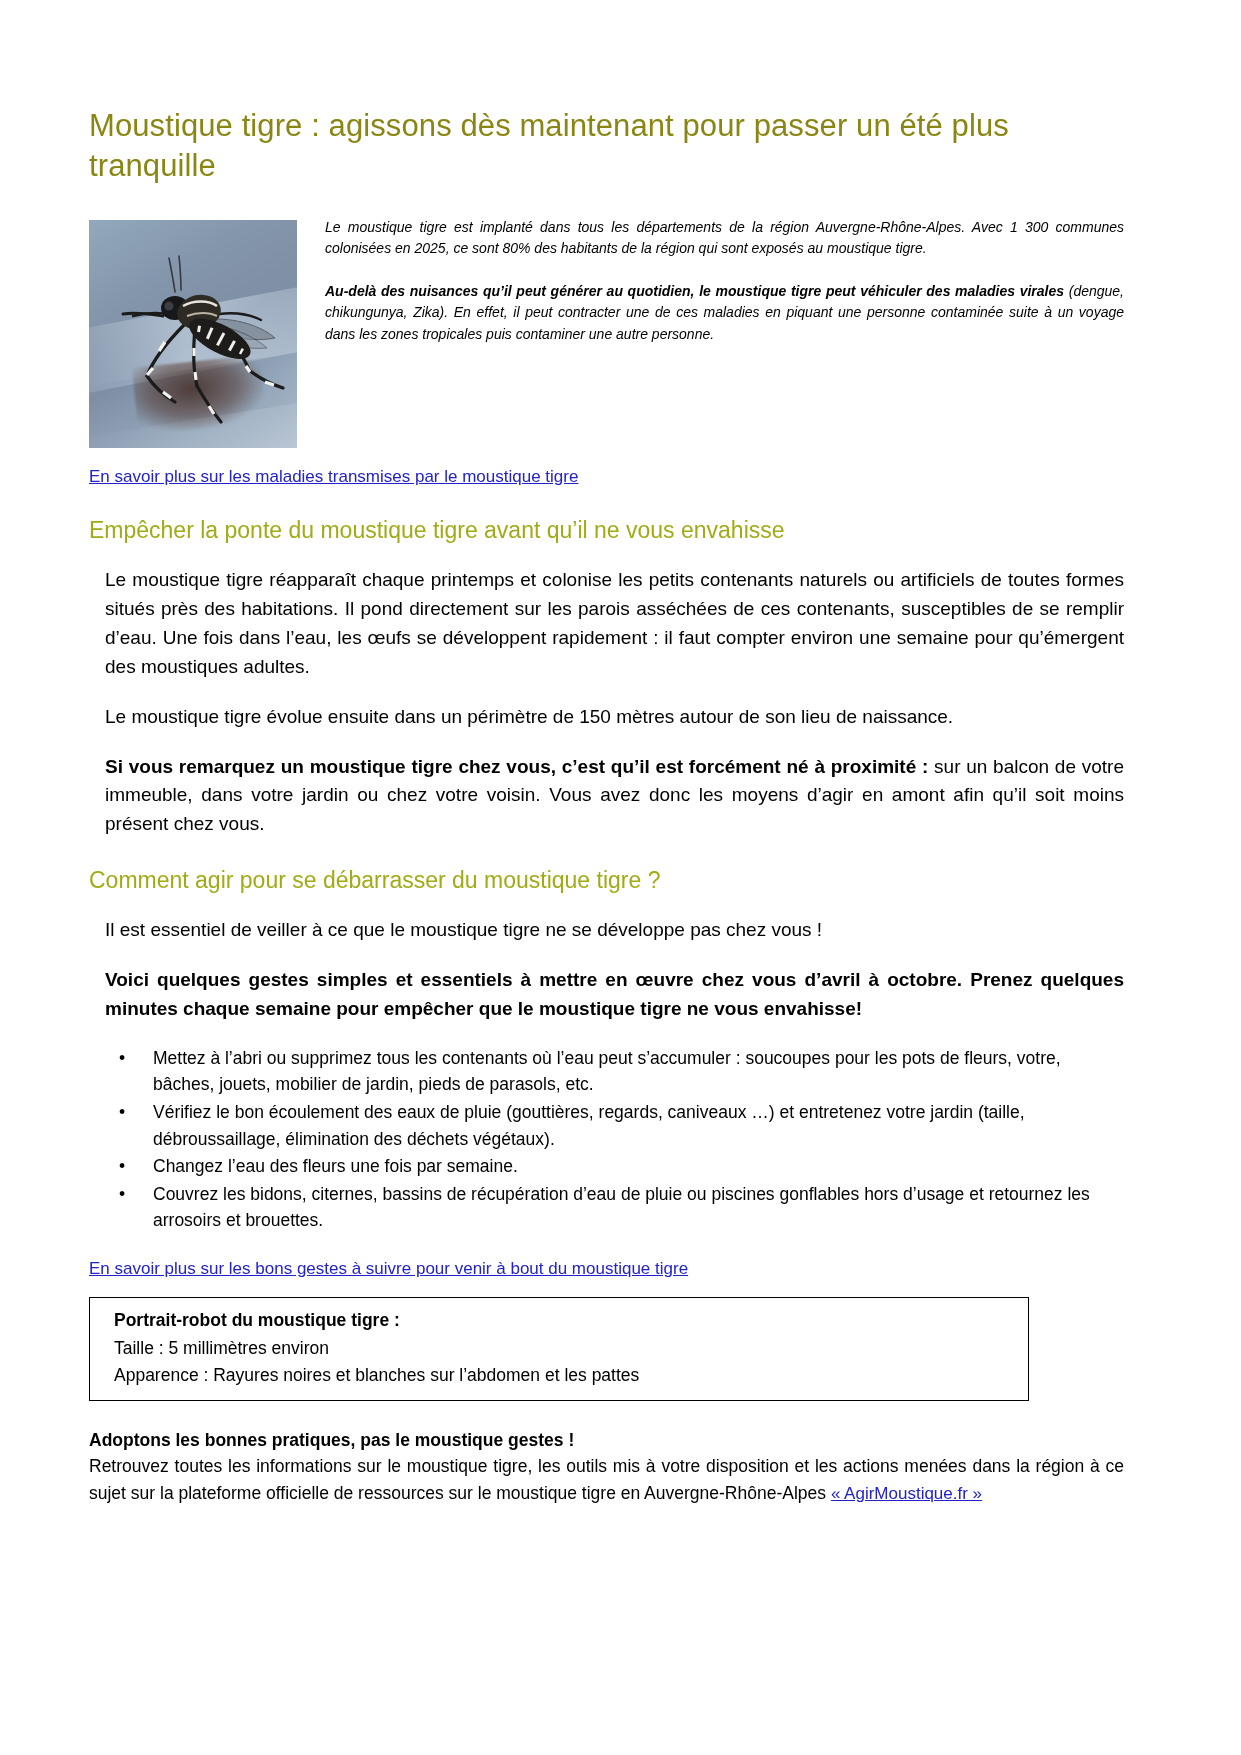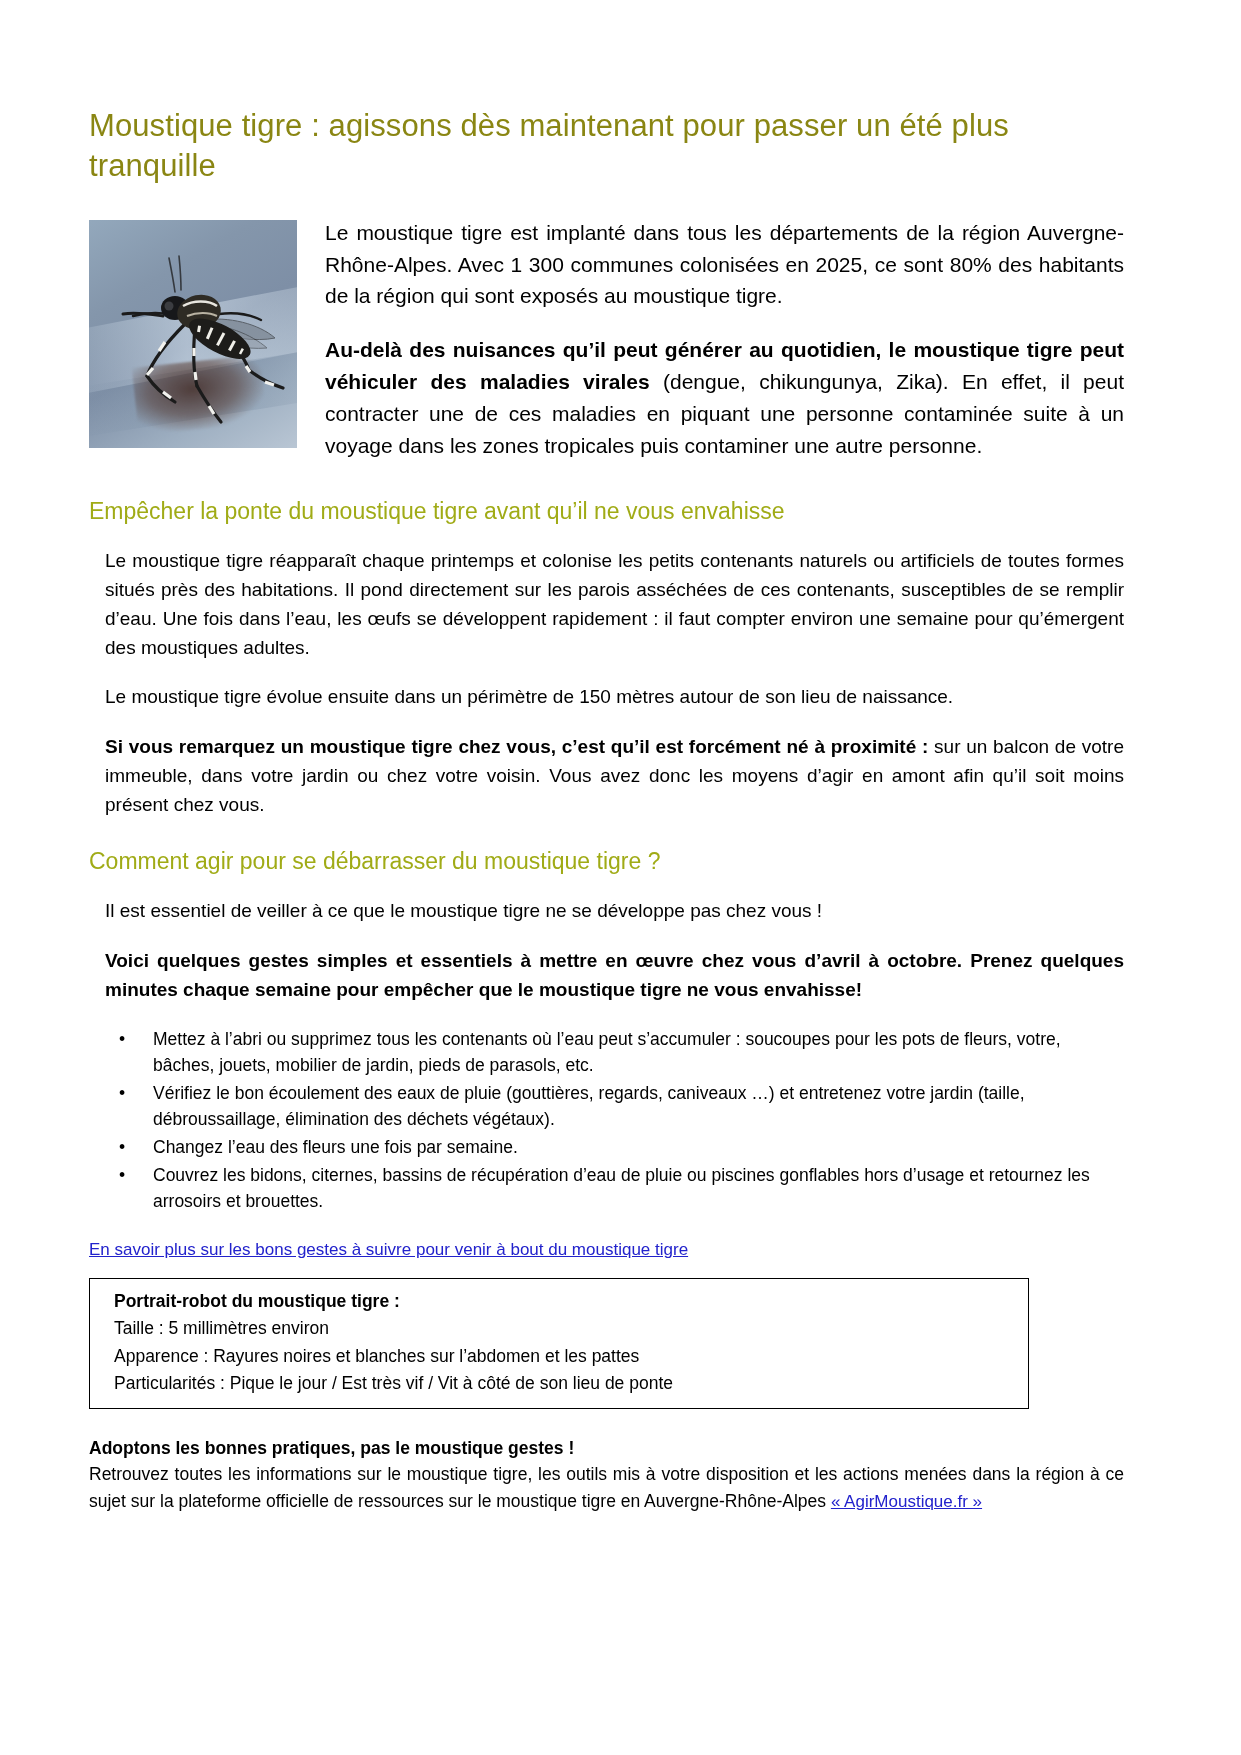--- a/index.html
+++ b/index.html
@@ -80,24 +80,25 @@
     filter: blur(1px);
     transform: rotate(-6deg);
   }
   .mosquito-figure svg {
     position: absolute;
     left: 0; top: 0;
     width: 100%;
     height: 100%;
   }
   .intro-p {
-    font-size: 21px;
+    font-size: 14px;
     line-height: 1.52;
     text-align: justify;
     margin: 0 0 22px 0;
+    font-style: italic;
   }
   .intro-p.last { margin-bottom: 8px; }
   .intro-p b { font-weight: 700; }
 
   
   a.doclink, .doclink {
     color: #2222cc;
     text-decoration: underline;
     font-size: 17px;
     line-height: 1.5;
@@ -242,20 +243,23 @@
             <path d="M157 116 L157 122" stroke="#f0efe9" stroke-width="2.5"></path>
           </g>
         </svg>
       </div>
 
       <p class="intro-p">Le moustique tigre est implanté dans tous les départements de la région Auvergne-Rhône-Alpes. Avec 1 300 communes colonisées en 2025, ce sont 80% des habitants de la région qui sont exposés au moustique tigre.</p>
 
       <p class="intro-p last"><b>Au-delà des nuisances qu’il peut générer au quotidien, le moustique tigre peut véhiculer des maladies virales</b><span> (dengue, chikungunya, Zika). En effet, il peut contracter une de ces maladies en piquant une personne contaminée suite à un voyage dans les zones tropicales puis contaminer une autre personne.</span></p>
     </div>
 
+    <div class="link-row">
+      <a href="#" class="doclink">En savoir plus sur les maladies transmises par le moustique tigre</a>
+    </div>
 
     <h2 class="section-head">Empêcher la ponte du moustique tigre avant qu’il ne vous envahisse</h2>
 
     <p class="body">Le moustique tigre réapparaît chaque printemps et colonise les petits contenants naturels ou artificiels de toutes formes situés près des habitations. Il pond directement sur les parois asséchées de ces contenants, susceptibles de se remplir d’eau. Une fois dans l’eau, les œufs se développent rapidement : il faut compter environ une semaine pour qu’émergent des moustiques adultes.</p>
     <p class="body">Le moustique tigre évolue ensuite dans un périmètre de 150 mètres autour de son lieu de naissance.</p>
     <p class="body"><b>Si vous remarquez un moustique tigre chez vous, c’est qu’il est forcément né à proximité :</b><span> sur un balcon de votre immeuble, dans votre jardin ou chez votre voisin. Vous avez donc les moyens d’agir en amont afin qu’il soit moins présent chez vous.</span></p>
 
     <h2 class="section-head">Comment agir pour se débarrasser du moustique tigre ?</h2>
 
     <p class="body">Il est essentiel de veiller à ce que le moustique tigre ne se développe pas chez vous !</p>
@@ -269,20 +273,19 @@
     </ul>
 
     <div class="link-row">
       <a href="#" class="doclink">En savoir plus sur les bons gestes à suivre pour venir à bout du moustique tigre</a>
     </div>
 
     <div class="portrait-box">
       <div class="pb-title">Portrait-robot du moustique tigre :</div>
       <div class="pb-line">Taille : 5 millimètres environ</div>
       <div class="pb-line">Apparence : Rayures noires et blanches sur l’abdomen et les pattes</div>
-      <div class="pb-line">Particularités : Pique le jour / Est très vif / Vit à côté de son lieu de ponte</div>
     </div>
 
     <div class="footer-lead">Adoptons les bonnes pratiques, pas le moustique gestes !</div>
     <p class="footer-p"><span>Retrouvez toutes les informations sur le moustique tigre, les outils mis à votre disposition et les actions menées dans la région à ce sujet sur la plateforme officielle de ressources sur le moustique tigre en Auvergne-Rhône-Alpes </span><a href="#" class="doclink">« AgirMoustique.fr »</a></p>
 
   </div>
 </div>
 
 </body></html>

